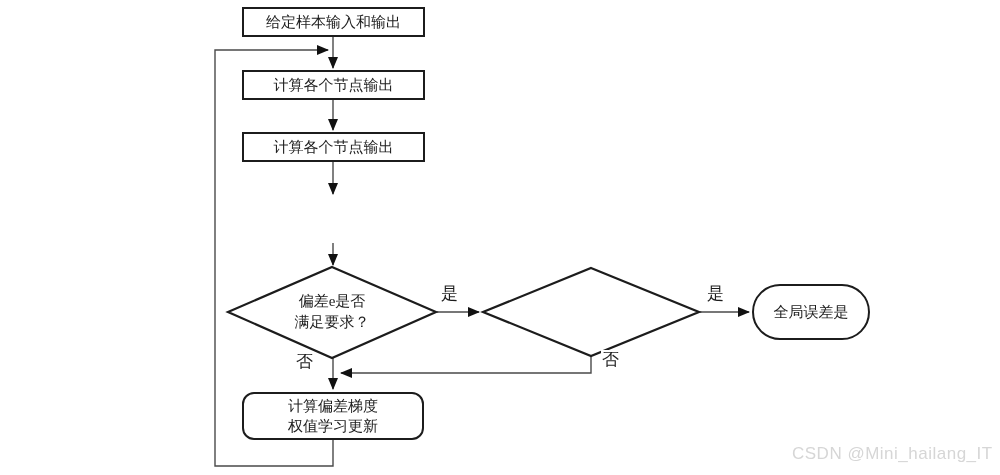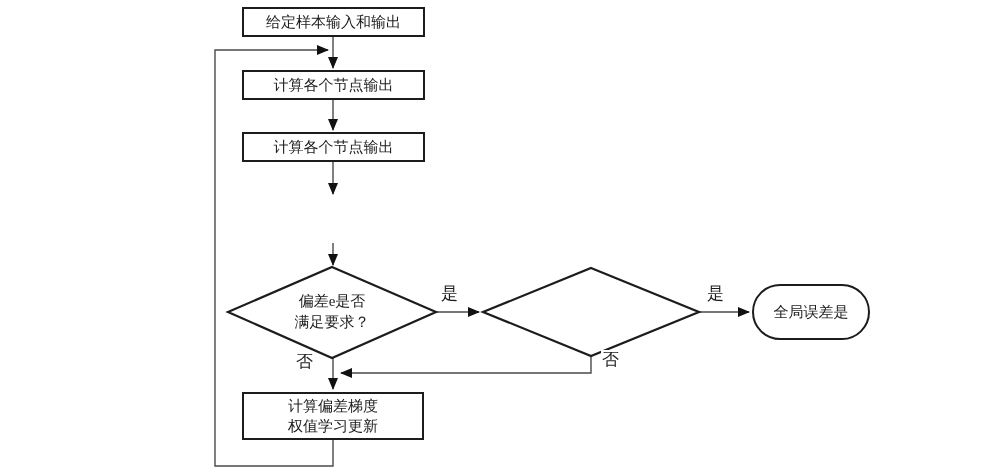--- a/index.html
+++ b/index.html
@@ -81,31 +81,32 @@
     <polygon points="591,268 699,312 591,356 483,312" fill="#ffffff" stroke="#1c1c1c" stroke-width="2.2"></polygon>
   </svg>
 
   <div class="node" style="left:242px;top:7px;width:179px;height:26px;">给定样本输入和输出</div>
 
   <div class="node" style="left:242px;top:70px;width:179px;height:26px;">计算各个节点输出</div>
 
   <div class="node" style="left:242px;top:132px;width:179px;height:26px;">计算各个节点输出</div>
 
 
-  <div class="node" style="left:242px;top:392px;width:178px;height:44px;">计算偏差梯度
+  <div class="node" style="left:242px;top:392px;width:178px;height:44px;border-radius:12px;">计算偏差梯度
 权值学习更新</div>
 
   <div class="node terminator" style="left:752px;top:284px;width:114px;height:52px;">全局误差是</div>
 
   <div class="diamond-text" style="left:252px;top:290px;width:160px;height:44px;">偏差e是否
 满足要求？</div>
 
 
   <div class="edge-label" style="left:440px;top:284px;">是</div>
 
   <div class="edge-label" style="left:706px;top:284px;">是</div>
 
   <div class="edge-label" style="left:295px;top:352px;">否</div>
 
   <div class="edge-label" style="left:601px;top:350px;">否</div>
 
+  <div id="watermark">CSDN @Mini_hailang_IT</div>
 
 </div>
 
 </body></html>

